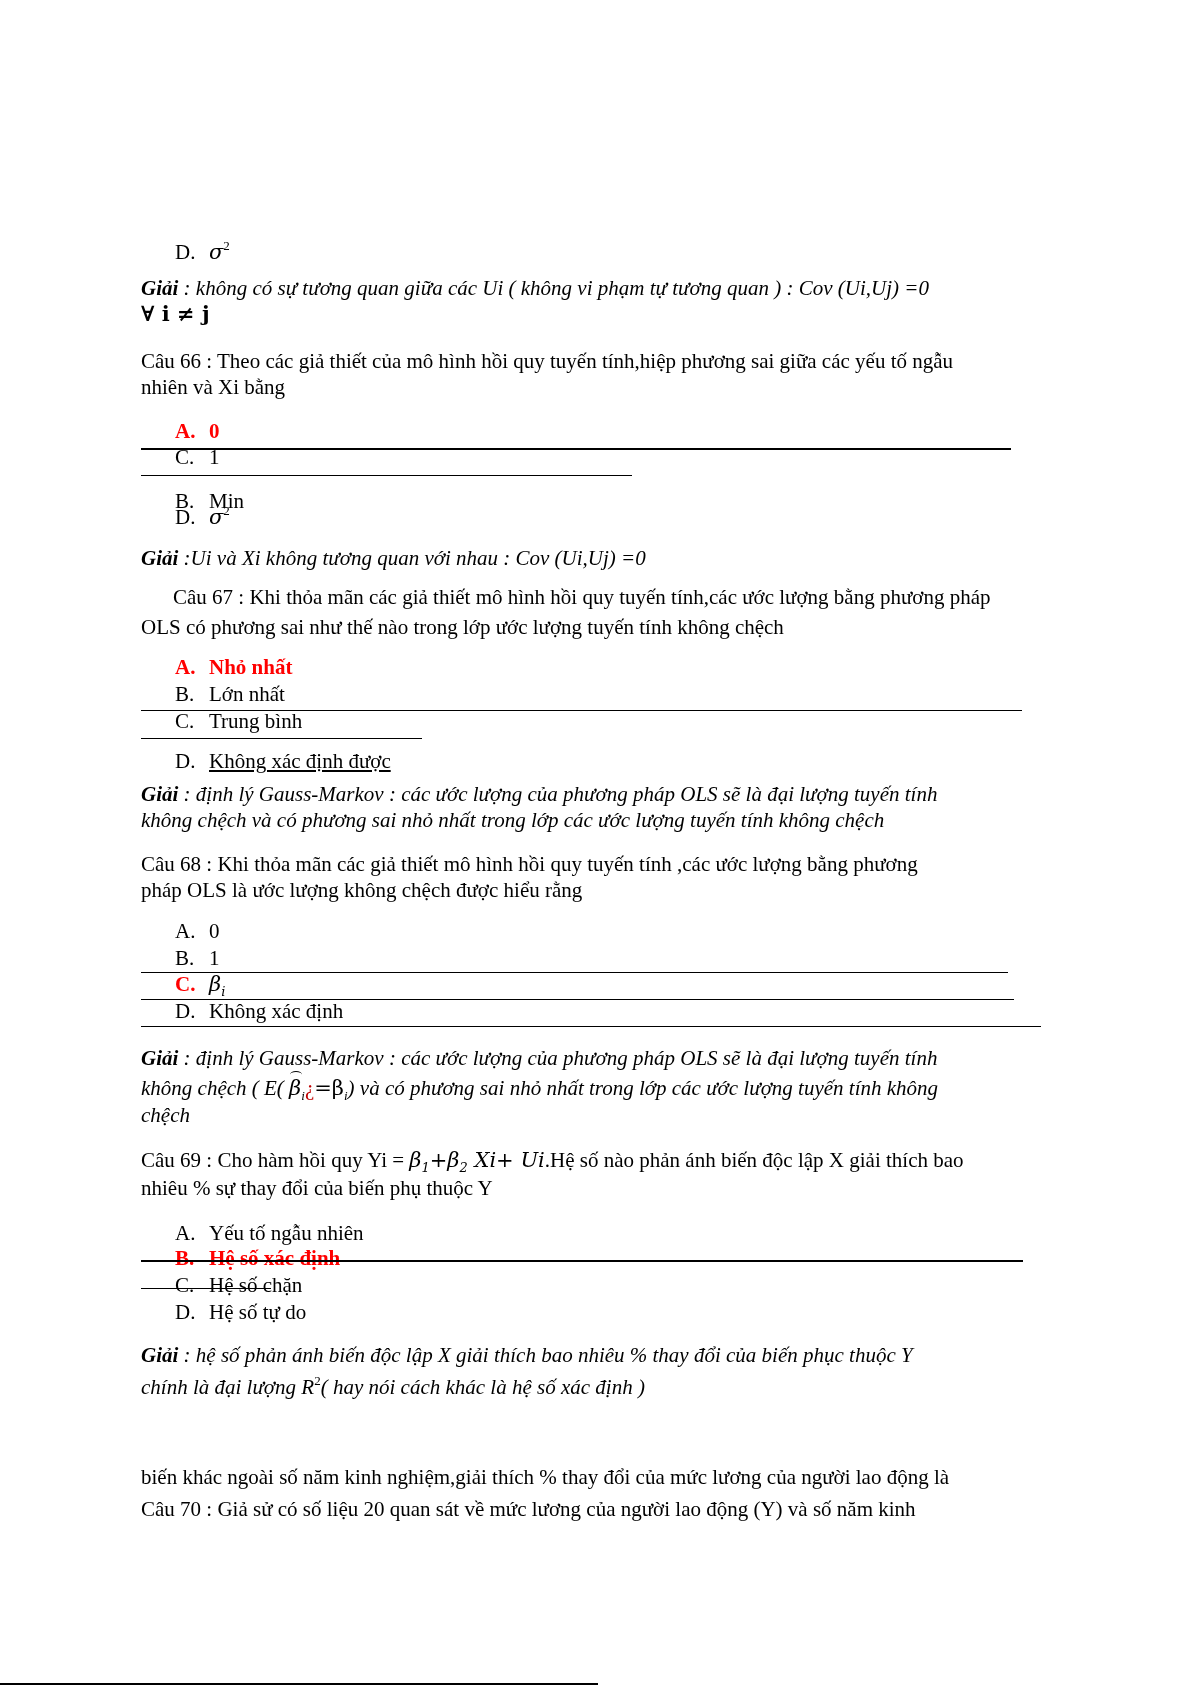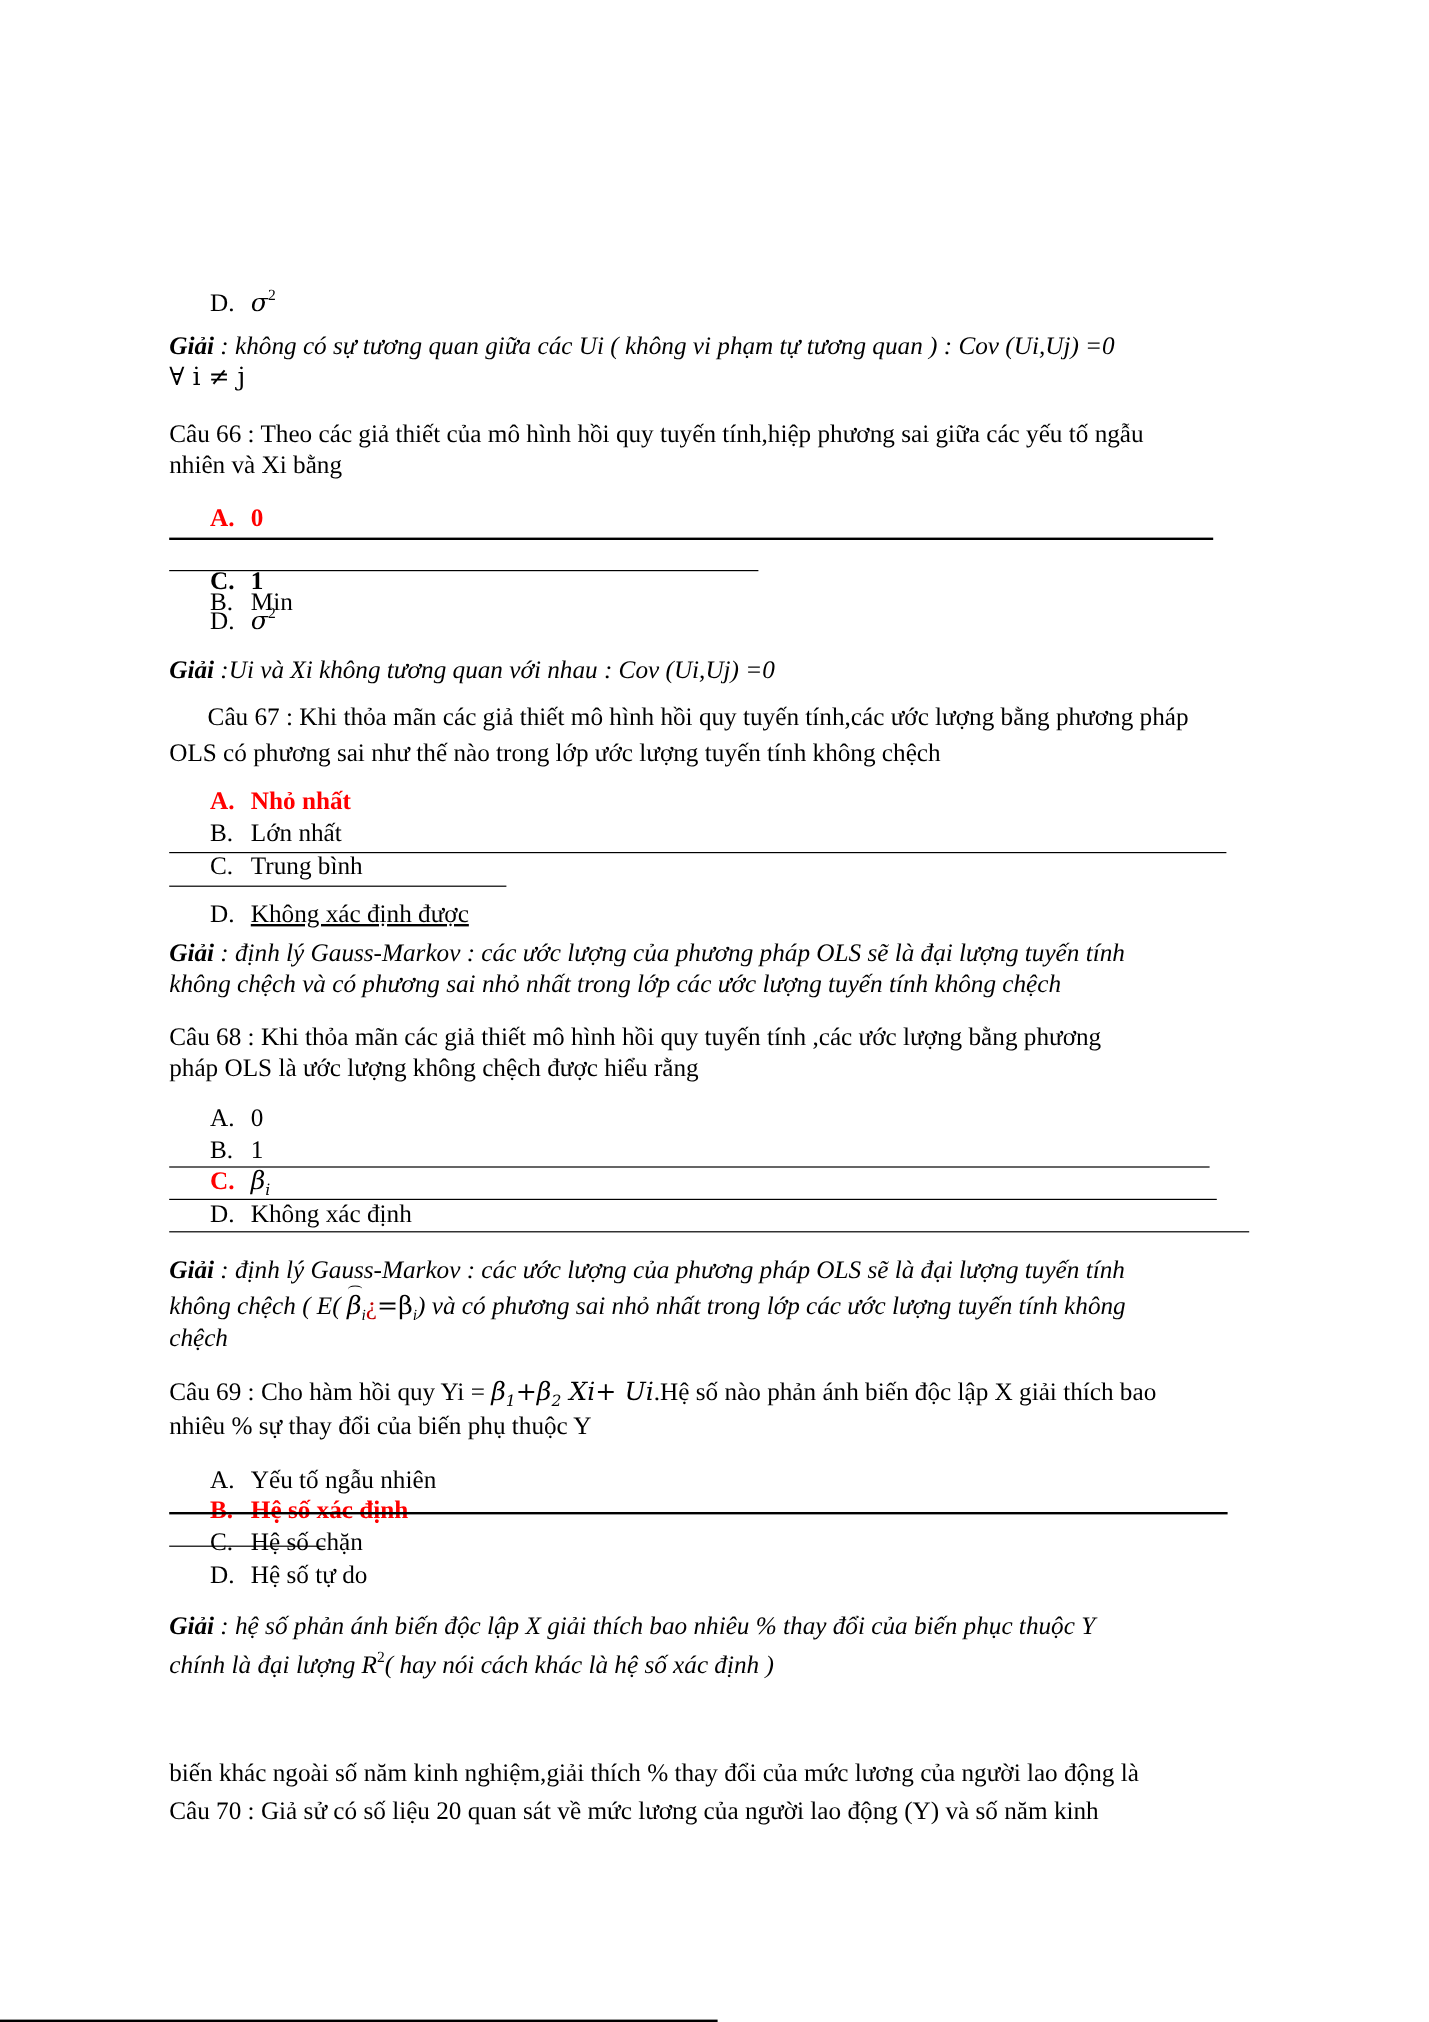--- a/index.html
+++ b/index.html
@@ -27,36 +27,36 @@
 
 <div class="page">
 
   <div class="opt" style="top:233px;">
     <span class="lbl">D.</span><span class="math">σ</span><span class="sup">2</span>
   </div>
 
   <div class="t giai" style="left:141px; top:275px;">
     <b>Giải</b><span> : không có sự tương quan giữa các Ui ( không vi phạm tự tương quan ) : Cov (Ui,Uj) =0</span>
   </div>
-  <div class="t math" style="left:141px; top:301px; font-style:normal;">
+  <div class="t math" style="left:141px; top:301px; font-style:normal;font-weight:bold;">
     <span>∀ i ≠ j</span>
   </div>
 
   <div class="t" style="left:141px; top:348px;">Câu 66 : Theo các giả thiết của mô hình hồi quy tuyến tính,hiệp phương sai giữa các yếu tố ngẫu</div>
   <div class="t" style="left:141px; top:374px;">nhiên và Xi bằng</div>
 
   <div class="opt correct" style="top:418px;">
     <span class="lbl">A.</span><span>0</span>
   </div>
   <div class="hl" style="left:141px; top:448px; width:870px; height:2px;"></div>
   <div class="opt" style="top:444px;margin-top:44px;">
     <span class="lbl">B.</span><span>Min</span>
   </div>
   <div class="hl" style="left:141px; top:475px; width:491px; height:1px;"></div>
-  <div class="opt" style="top:471px;font-weight:bold;">
+  <div class="opt" style="top:444px;">
     <span class="lbl">C.</span><span>1</span>
   </div>
   <div class="opt" style="top:498px;">
     <span class="lbl">D.</span><span class="math">σ</span><span class="sup">2</span>
   </div>
 
   <div class="t giai" style="left:141px; top:545px;">
     <b>Giải</b><span> :Ui và Xi không tương quan với nhau : Cov (Ui,Uj) =0</span>
   </div>
 

